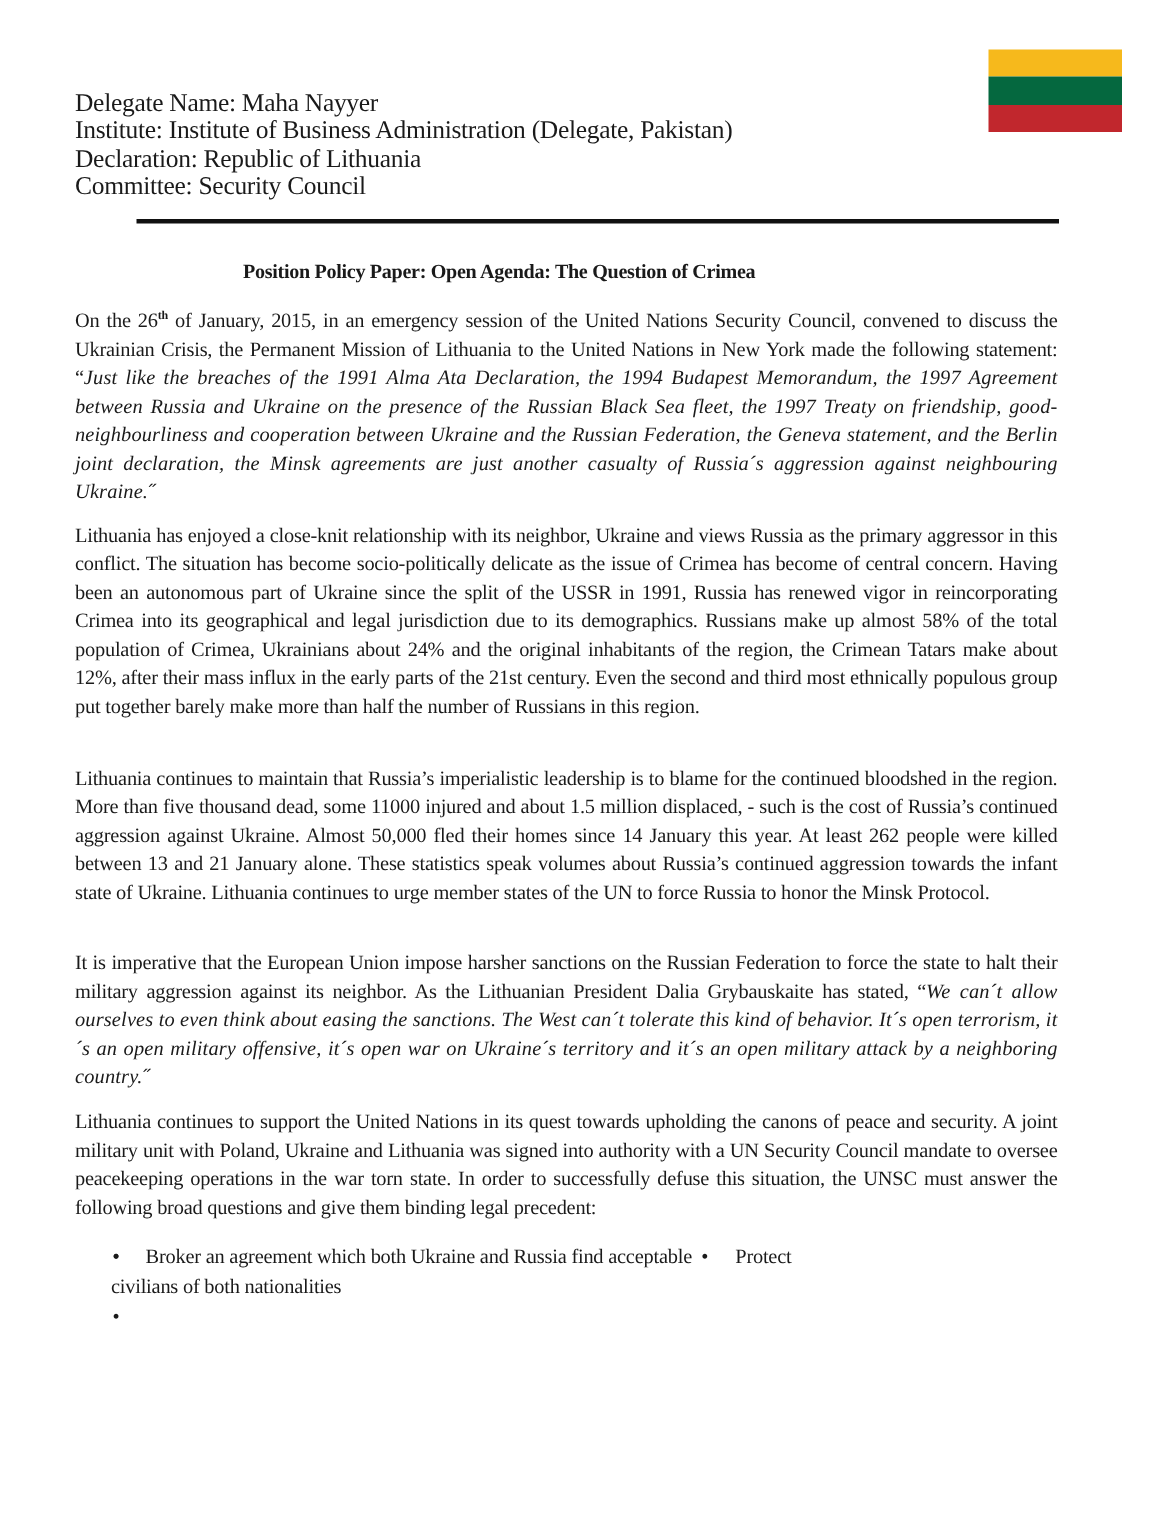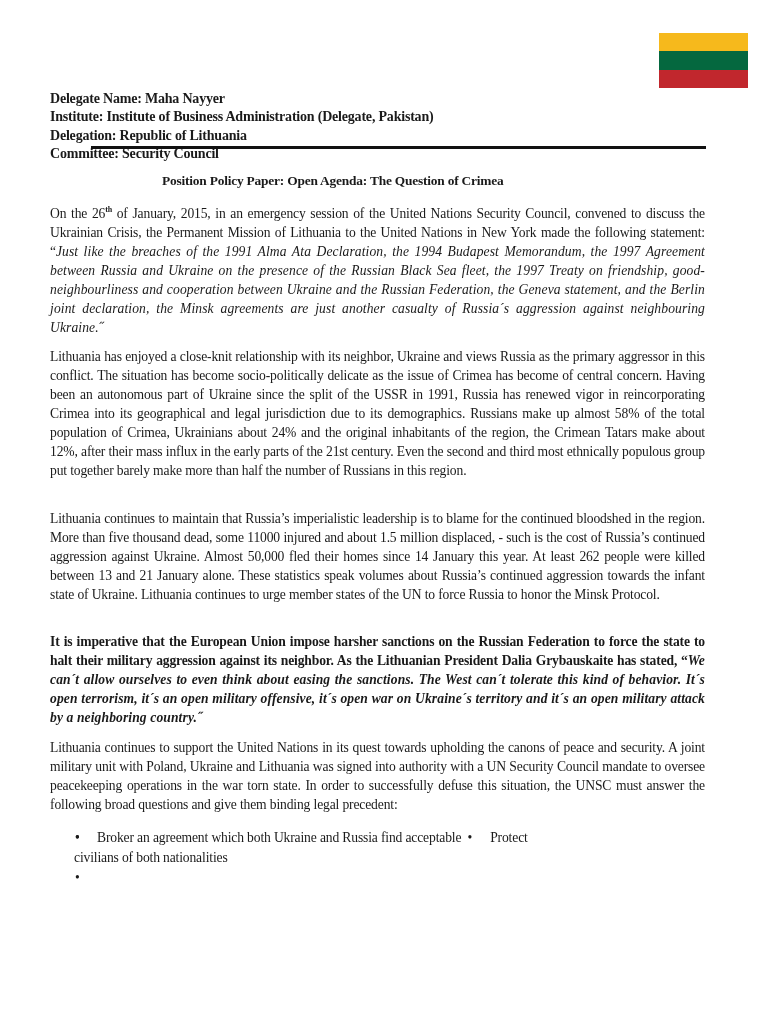--- a/index.html
+++ b/index.html
@@ -21,23 +21,23 @@
       top: 33px;
       width: 89px;
       height: 55px;
       display: flex;
       flex-direction: column;
     }
     .flag .stripe { flex: 1; }
     .header-block {
       position: absolute;
       left: 50px;
-      top: 90px;
-      font-weight: bold;
-      font-size: 14px;
+      top: 60px;
+      font-weight: normal;
+      font-size: 17px;
       line-height: 18.3px;
       letter-spacing: -0.2px;
     }
     .header-block .hline { white-space: nowrap; }
     .rule {
       position: absolute;
       left: 91px;
       top: 146px;
       width: 615px;
       height: 3px;
@@ -62,21 +62,21 @@
       letter-spacing: -0.15px;
     }
     .body-text em {
       font-style: italic;
       letter-spacing: 0.1px;
     }
     sup { font-size: 8px; line-height: 0; vertical-align: super; font-weight: bold; }
     #p1 { top: 204px; }
     #p2 { top: 347px; }
     #p3 { top: 509px; }
-    #p4 { top: 632px; font-weight: bold; }
+    #p4 { top: 632px; }
     #p5 { top: 738px; }
     .bullets {
       position: absolute;
       left: 50px;
       top: 828px;
       width: 655px;
       font-size: 13.6px;
       line-height: 20px;
       letter-spacing: -0.15px;
     }
@@ -98,21 +98,21 @@
 
 <div class="flag">
   <div class="stripe" style="background:#f6b91c"></div>
   <div class="stripe" style="background:#05683f"></div>
   <div class="stripe" style="background:#c1272d"></div>
 </div>
 
 <div class="header-block">
   <div class="hline">Delegate Name: Maha Nayyer</div>
   <div class="hline">Institute: Institute of Business Administration (Delegate, Pakistan)</div>
-  <div class="hline">Delegation: Republic of Lithuania</div>
+  <div class="hline">Declaration: Republic of Lithuania</div>
   <div class="hline">Committee: Security Council</div>
 </div>
 
 <div class="rule"></div>
 
 <div class="title">Position Policy Paper: Open Agenda: The Question of Crimea</div>
 
 <div class="body-text" id="p1"><span>On the 26</span><sup>th</sup><span> of January, 2015, in an emergency session of the United Nations Security Council, convened to discuss the Ukrainian Crisis, the Permanent Mission of Lithuania to the United Nations in New York made the following statement: “</span><em>Just like the breaches of the 1991 Alma Ata Declaration, the 1994 Budapest Memorandum, the 1997 Agreement between Russia and Ukraine on the presence of the Russian Black Sea fleet, the 1997 Treaty on friendship, good-neighbourliness and cooperation between Ukraine and the Russian Federation, the Geneva statement, and the Berlin joint declaration, the Minsk agreements are just another casualty of Russia´s aggression against neighbouring Ukraine.˝</em></div>
 
 <div class="body-text" id="p2">Lithuania has enjoyed a close-knit relationship with its neighbor, Ukraine and views Russia as the primary aggressor in this conflict. The situation has become socio-politically delicate as the issue of Crimea has become of central concern. Having been an autonomous part of Ukraine since the split of the USSR in 1991, Russia has renewed vigor in reincorporating Crimea into its geographical and legal jurisdiction due to its demographics. Russians make up almost 58% of the total population of Crimea, Ukrainians about 24% and the original inhabitants of the region, the Crimean Tatars make about 12%, after their mass influx in the early parts of the 21st century. Even the second and third most ethnically populous group put together barely make more than half the number of Russians in this region.</div>

